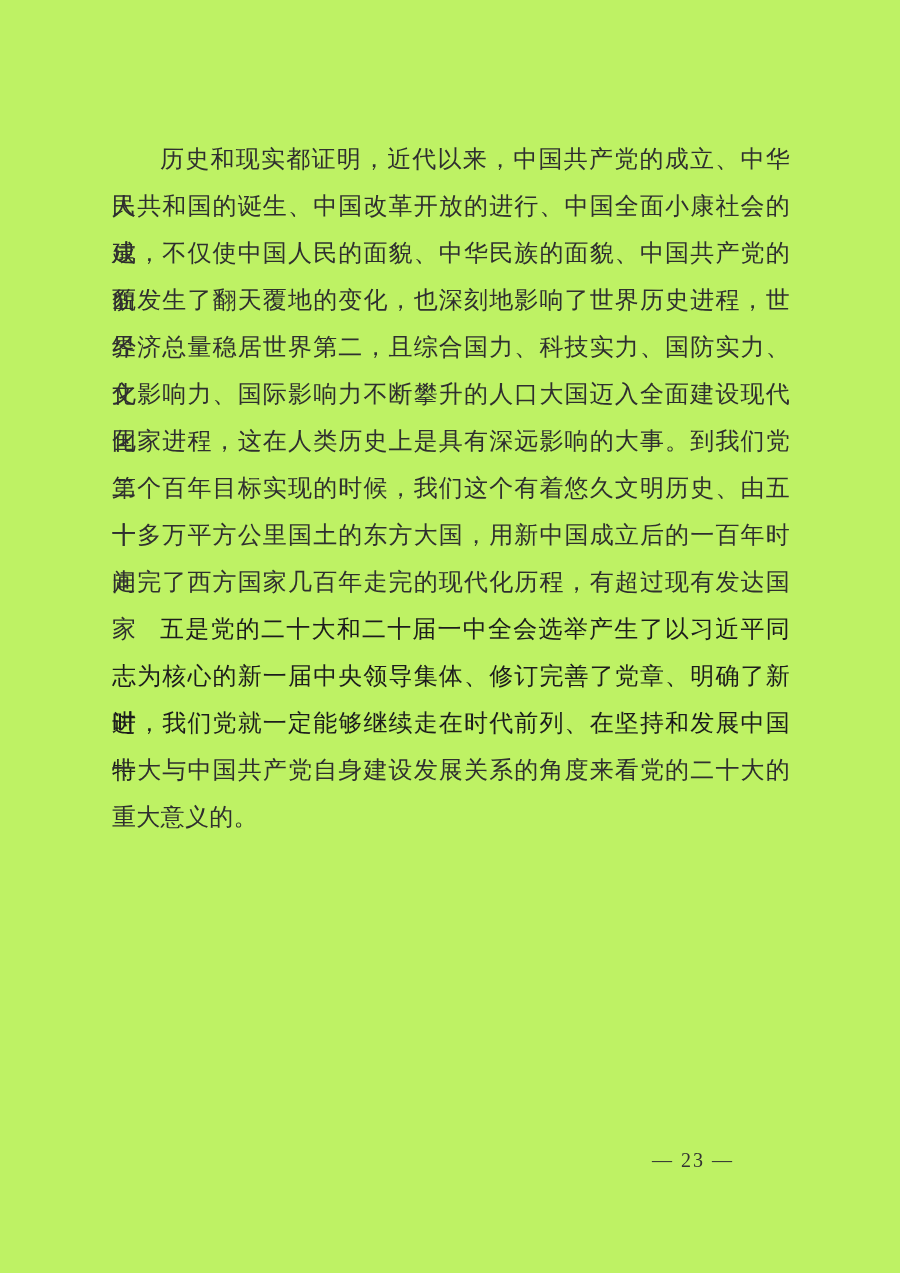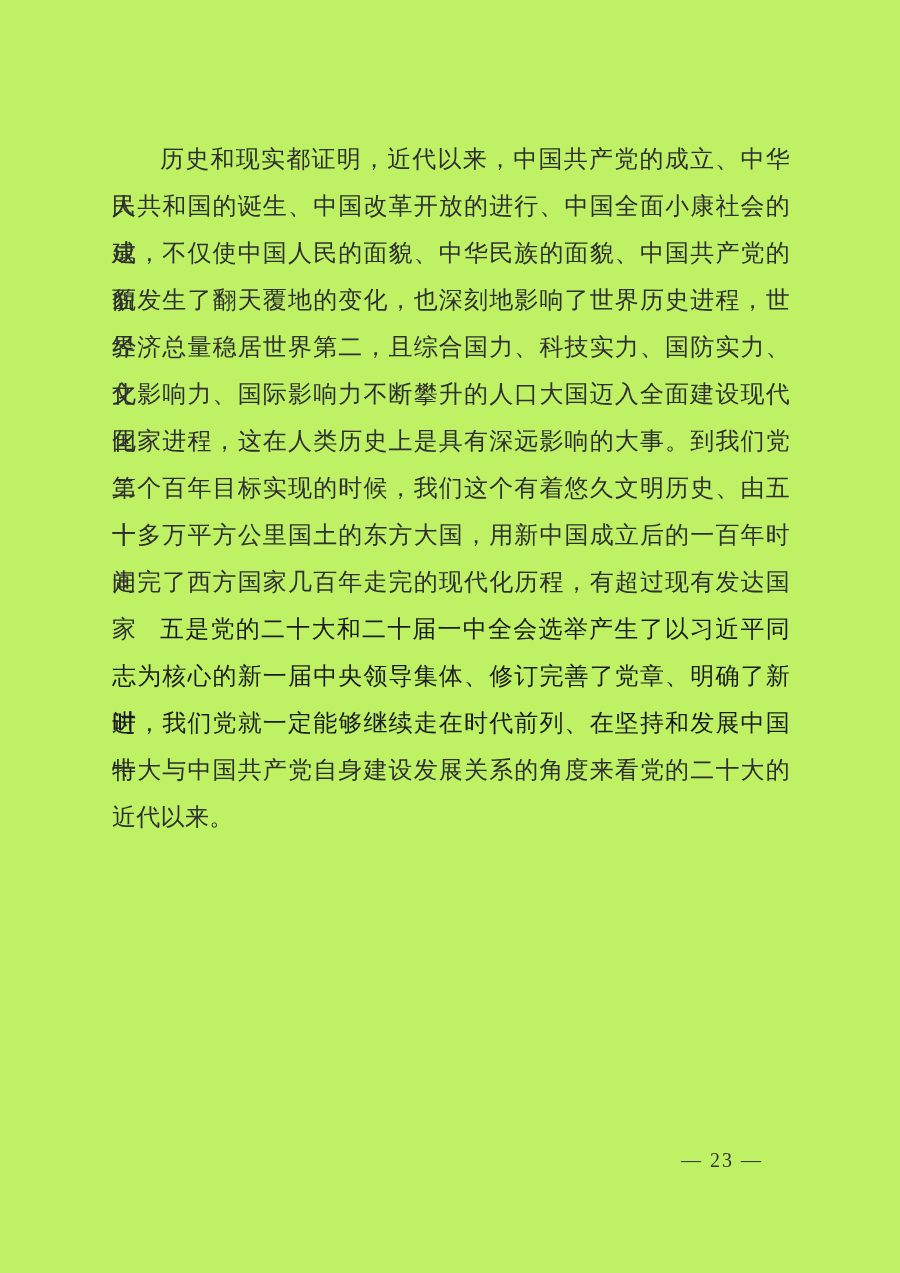--- a/index.html
+++ b/index.html
@@ -37,21 +37,20 @@
   .line.no-justify { text-align: left; text-align-last: left; }
   .seg.bold {
     font-weight: 400;
     color: #1c1c1c;
   }
   .page-number {
     position: absolute;
     left: 652px;
     top: 1144px;
     width: 140px;
-    text-align: center;
     font-size: 20px;
     color: #333333;
     letter-spacing: 2px;
     line-height: 32px;
   }
 </style>
 </head>
 <body>
 
 <div class="page">
@@ -63,16 +62,16 @@
       <div class="line"><span class="seg">经济总量稳居世界第二，且综合国力、科技实力、国防实力、文</span></div>
       <div class="line"><span class="seg">化影响力、国际影响力不断攀升的人口大国迈入全面建设现代化</span></div>
       <div class="line"><span class="seg">国家进程，这在人类历史上是具有深远影响的大事。到我们党第</span></div>
       <div class="line"><span class="seg">二个百年目标实现的时候，我们这个有着悠久文明历史、由五十</span></div>
       <div class="line"><span class="seg">十多万平方公里国土的东方大国，用新中国成立后的一百年时间</span></div>
       <div class="line"><span class="seg">走完了西方国家几百年走完的现代化历程，有超过现有发达国家</span></div>
       <div class="line indent"><span class="seg bold">五是党的二十大和二十届一中全会选举产生了以习近平同</span></div>
       <div class="line"><span class="seg bold">志为核心的新一届中央领导集体、修订完善了党章、明确了新时</span></div>
       <div class="line"><span class="seg bold">进，我们党就一定能够继续走在时代前列、在坚持和发展中国特</span></div>
       <div class="line"><span class="seg">十大与中国共产党自身建设发展关系的角度来看党的二十大的</span></div>
-      <div class="line no-justify"><span class="seg">近代以来。</span></div>
+      <div class="line no-justify"><span class="seg">重大意义的。</span></div>
     </div>
   <div class="page-number">— 23 —</div>
 </div>
 
 </body></html>

